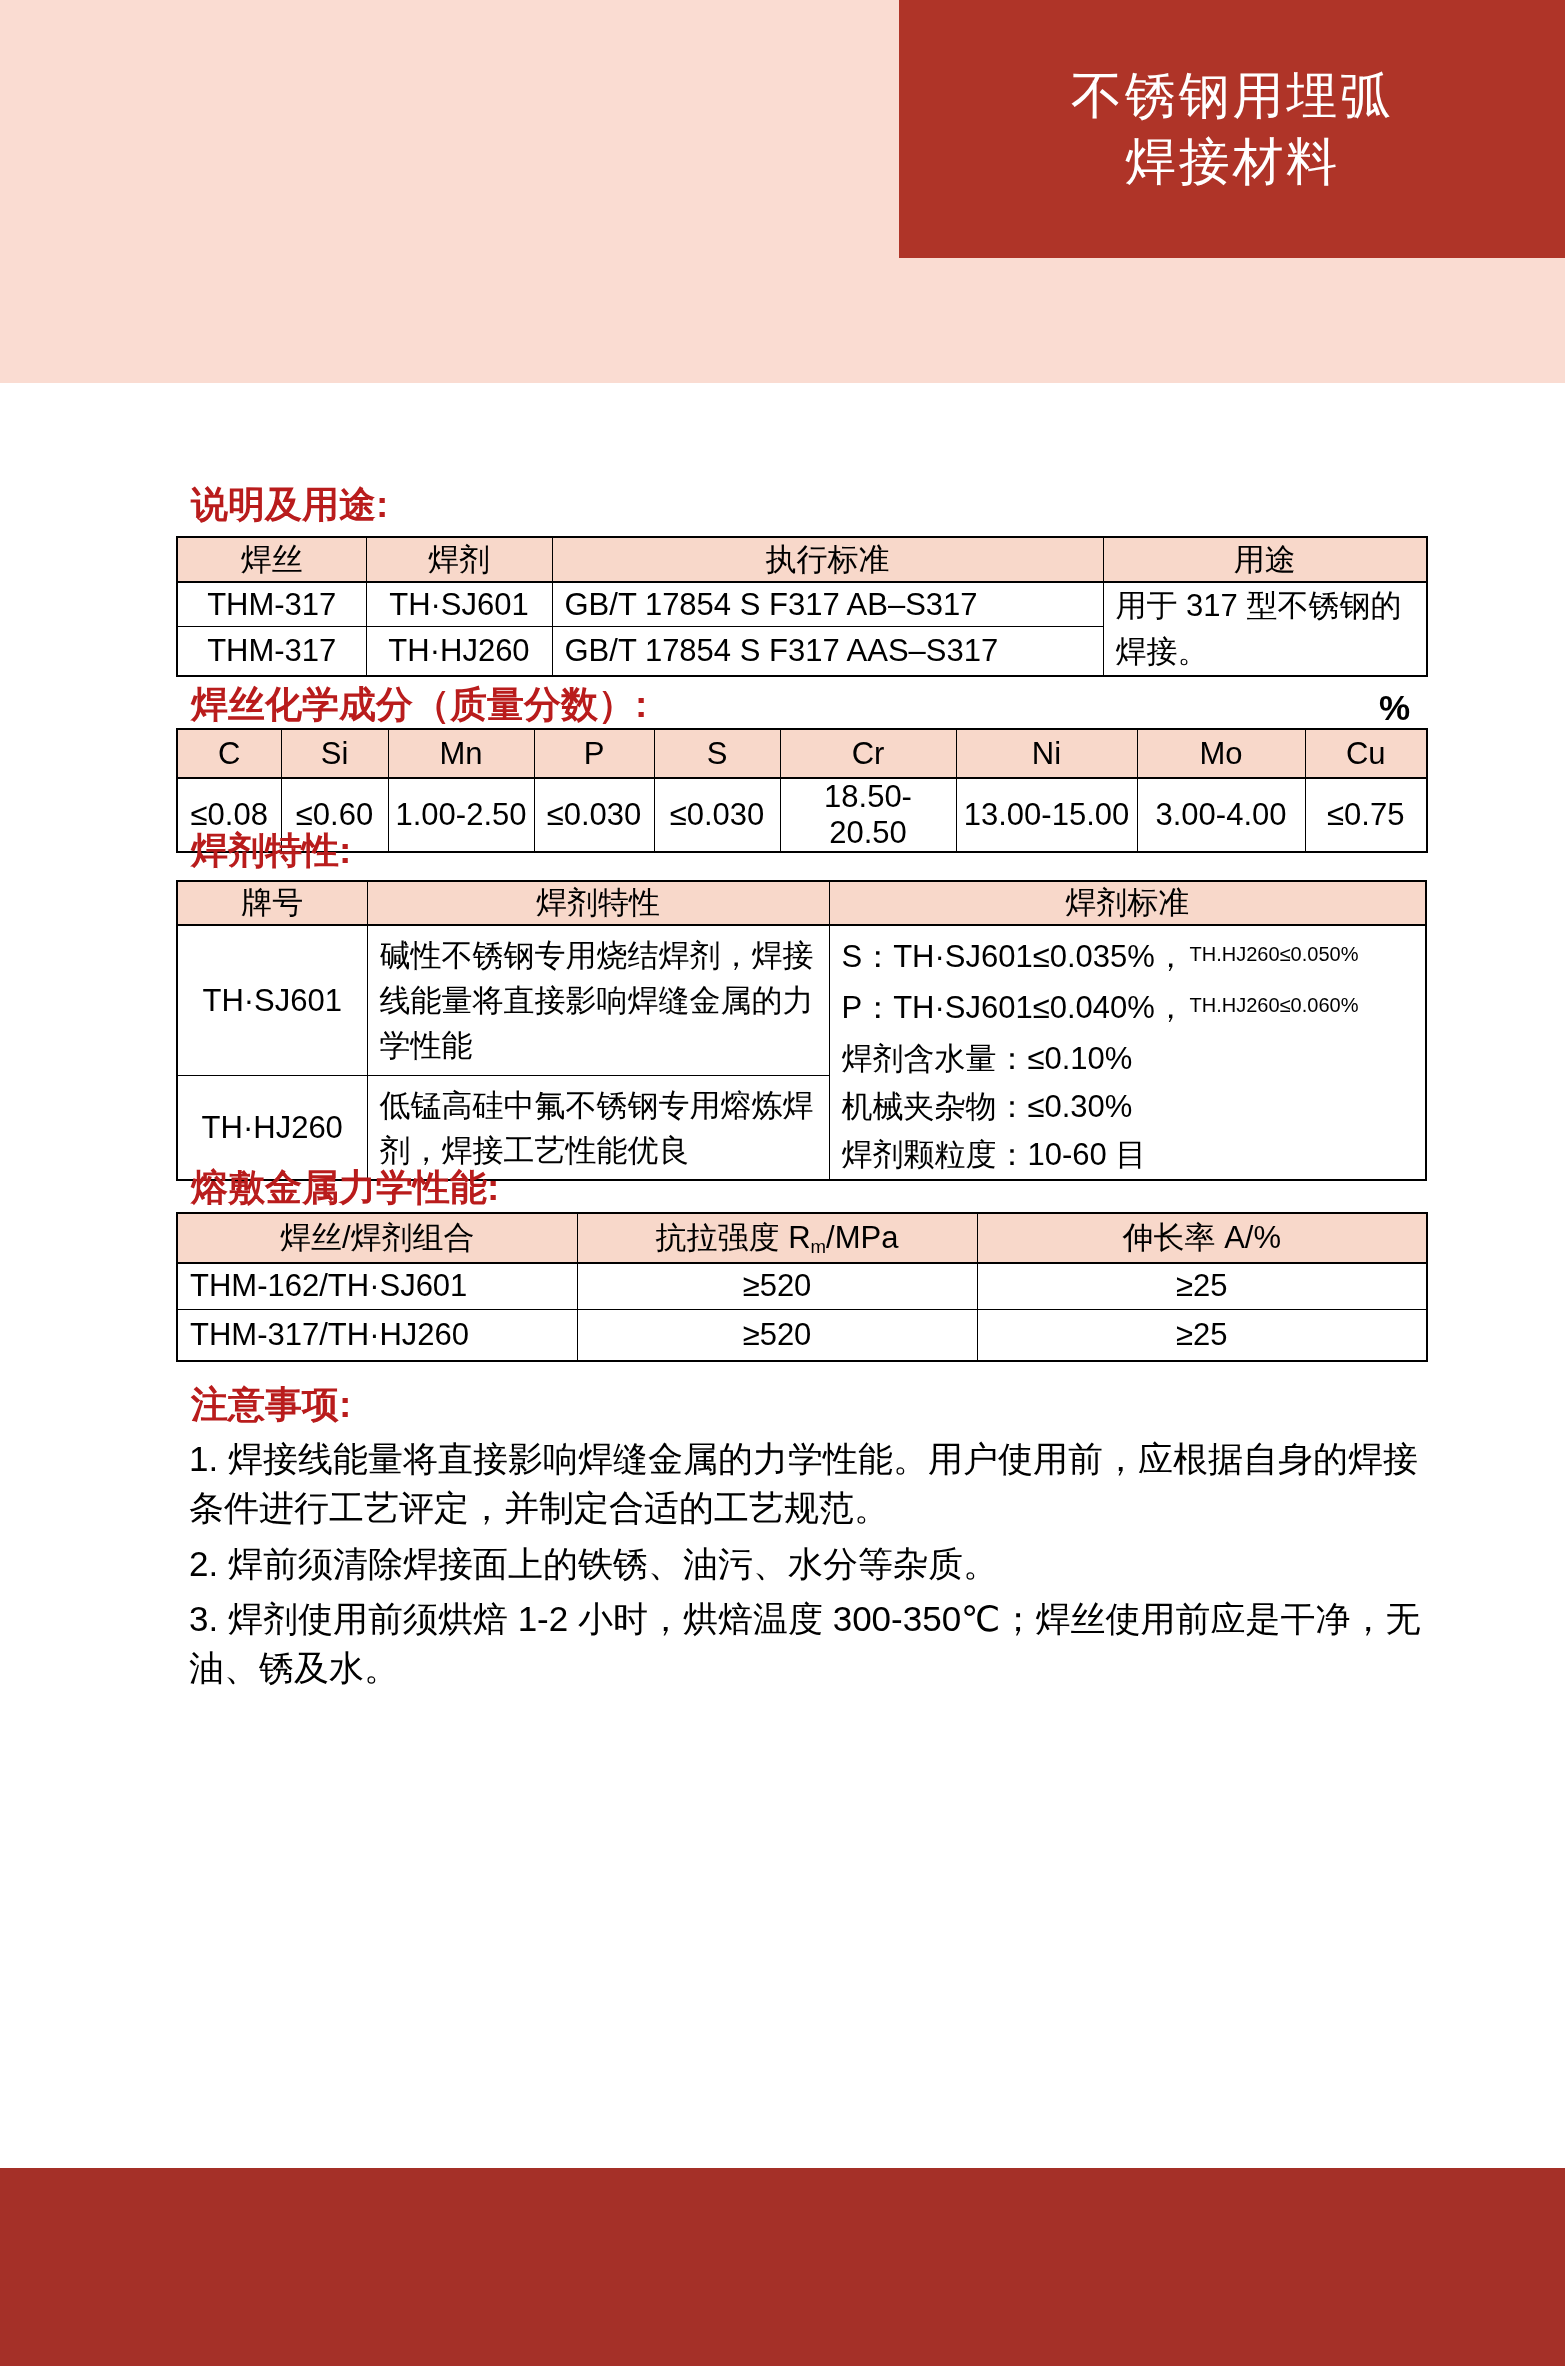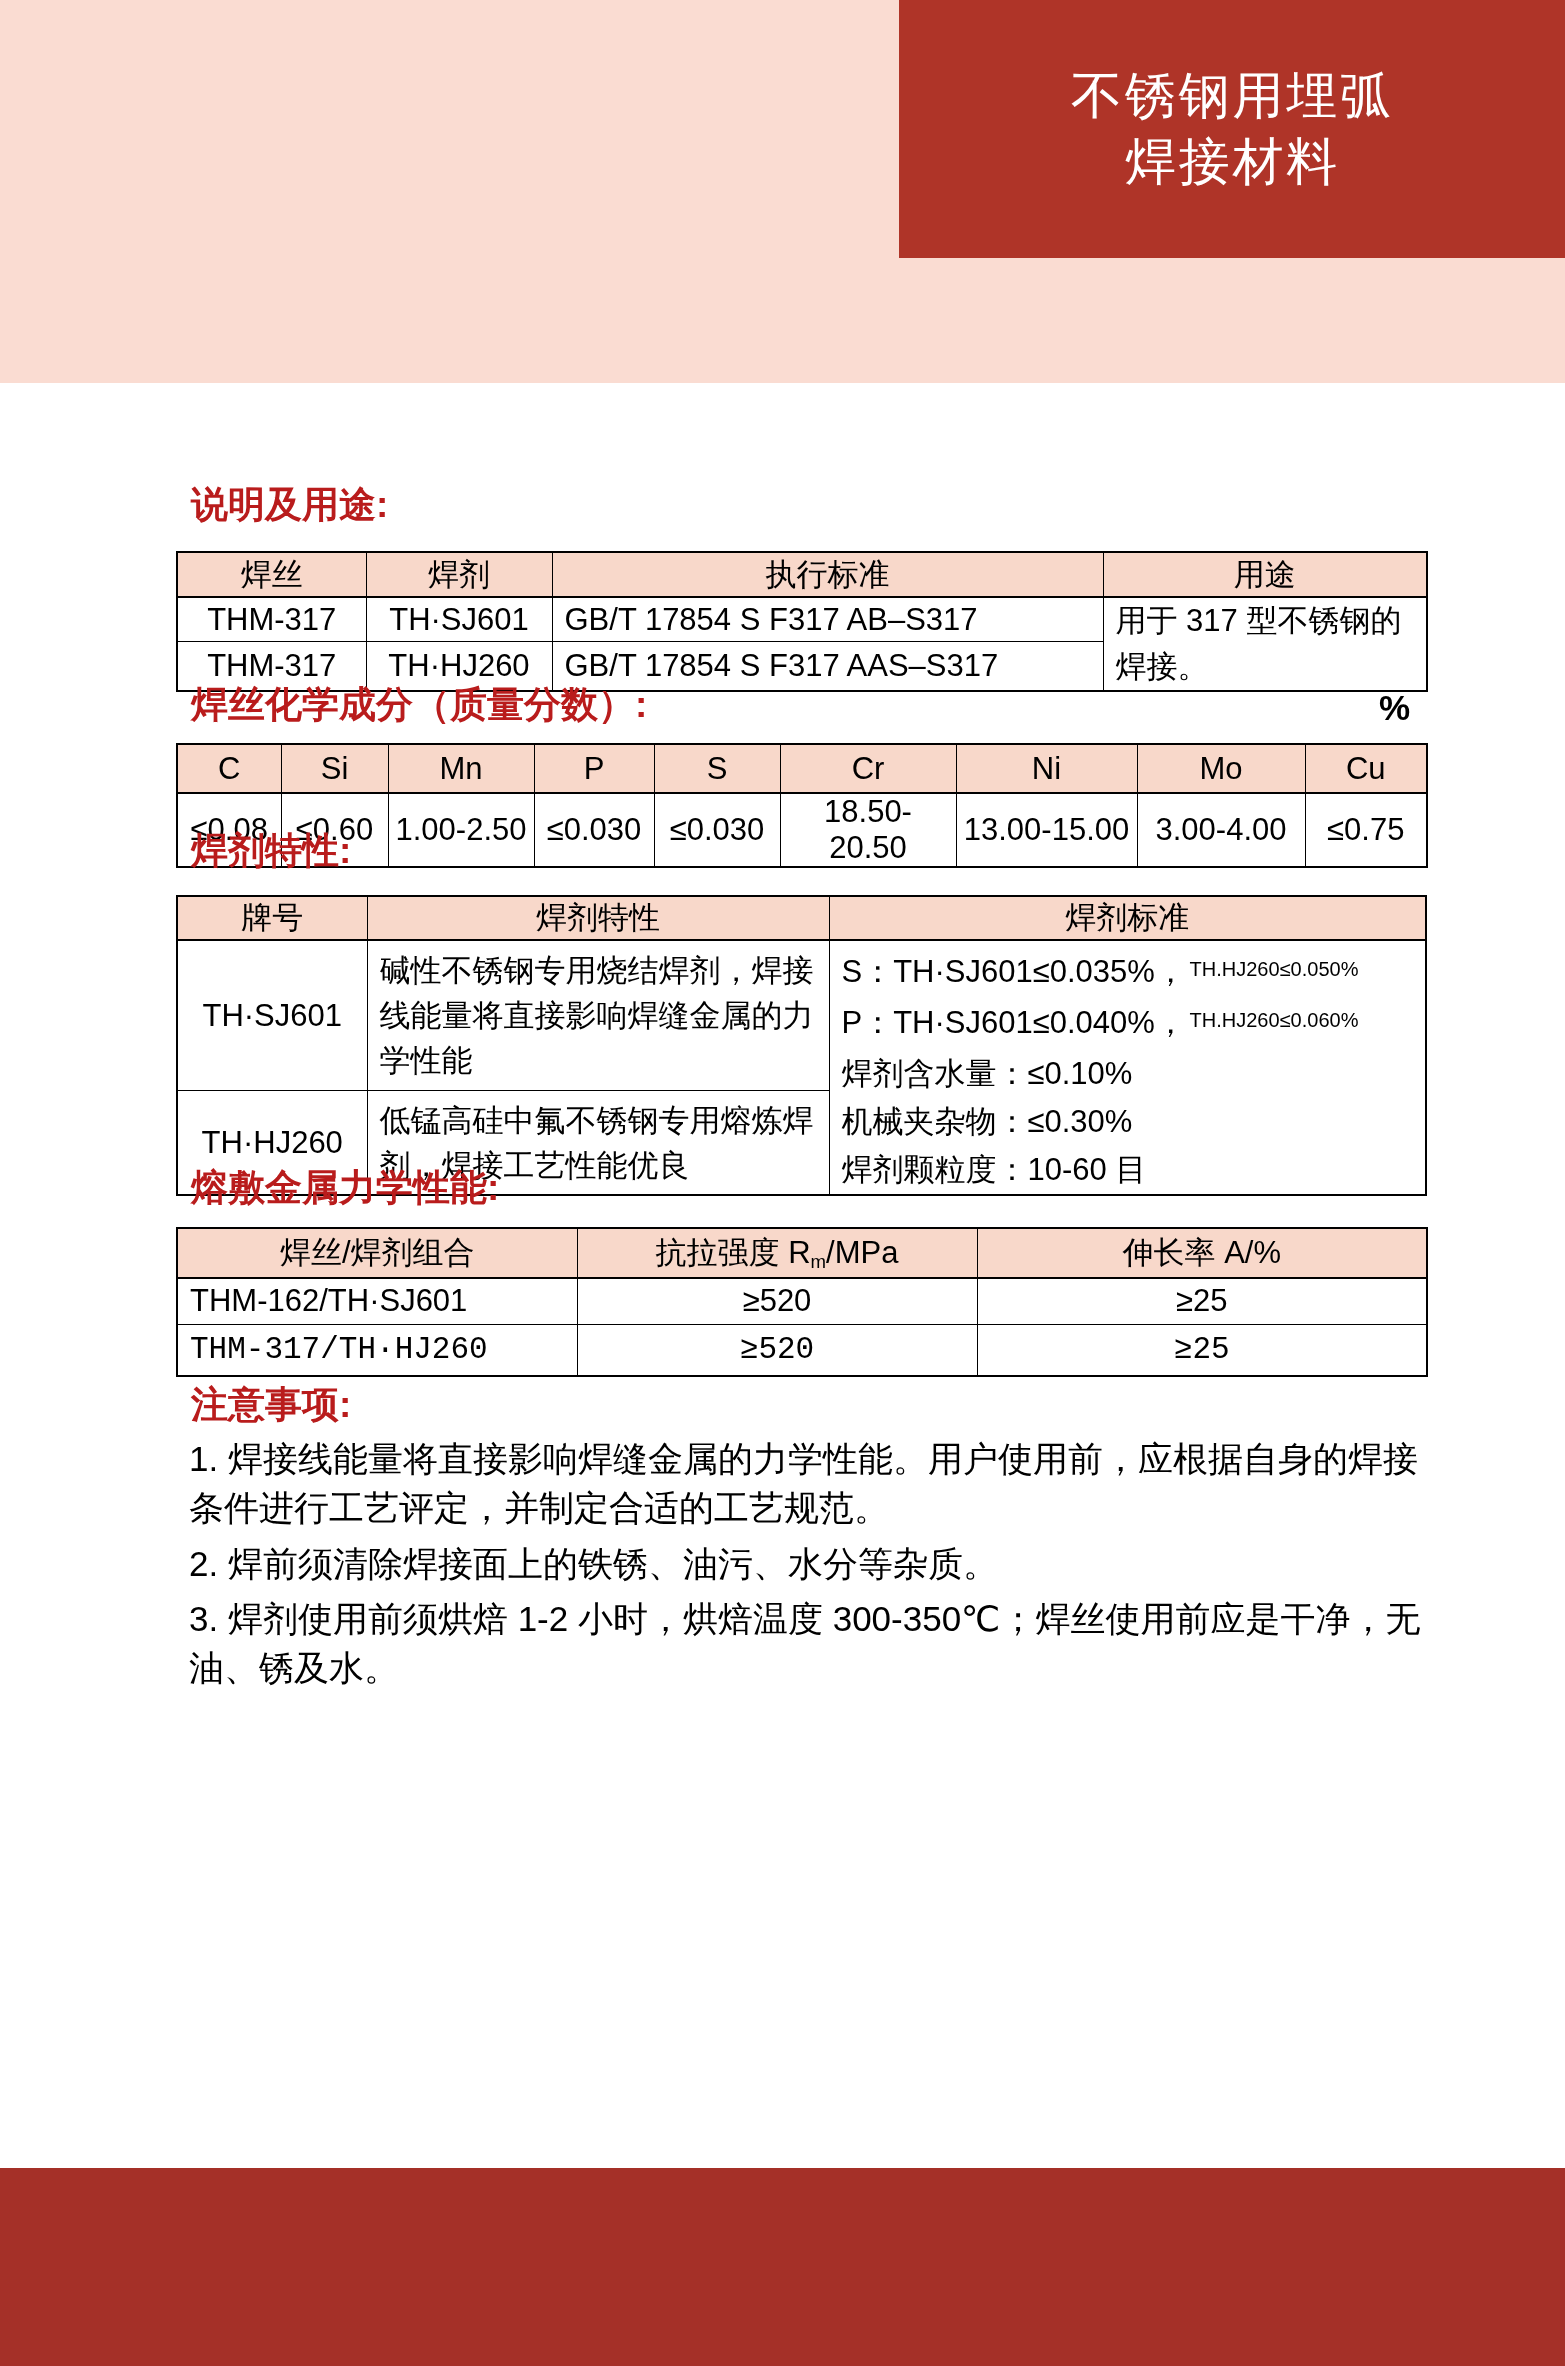--- a/index.html
+++ b/index.html
@@ -26,21 +26,21 @@
   .abs { position:absolute; left:176px; width:1249px; }
   h2.sec {
     margin:0; padding:0 0 0 15px;
     font-size:37px; line-height:46px; font-weight:bold; color:#b91c1c;
   }
   .chem-head { display:flex; justify-content:space-between; align-items:flex-end; }
   .chem-head .unit { font-size:35px; font-weight:bold; padding-right:15px; }
 
   table { border-collapse:collapse; table-layout:fixed; width:1249px; background:#fff; }
   table, th, td { border:1.9px solid #000; }
-  table { border-width:2.8px;margin-top:15px; }
+  table { border-width:2.8px; }
   th {
     background:#f8d8ca; font-weight:normal; font-size:31px;
     border-bottom-width:2.8px; padding:0 5.6px;
   }
   td { font-size:31px; text-align:center; vertical-align:middle; padding:0 5.6px; }
   .thin-rowsep tbody tr + tr td { border-top-width:0.9px; }
   td.left { text-align:left; padding-left:12px; }
   
   .t-usage thead tr { height:45px; }
   .t-usage tbody tr:nth-child(1) { height:44px; }
@@ -53,21 +53,21 @@
   .t-flux thead tr { height:40px; }
   .t-flux tbody tr:nth-child(1) { height:137px; }
   .t-flux tbody tr:nth-child(2) { height:95px; }
   .t-flux td.feature { line-height:45px; padding-right:9.3px; }
   .t-flux td.standard { vertical-align:top; padding-top:7.4px; line-height:48px; }
   .std-line { white-space:nowrap; }
   .std-raised { font-size:20px; position:relative; top:-6.5px; margin-left:3.7px; }
   
   .t-mech thead tr { height:50px; }
   .t-mech tbody tr:nth-child(1) { height:46px; }
-  .t-mech tbody tr:nth-child(2) { height:52px;font-family:Liberation Mono, monospace; }
+  .t-mech tbody tr:nth-child(2) { height:52px; }
   .subm { font-size:18.6px; position:relative; top:4.6px; }
   
   .notes { font-size:35px; line-height:49px; padding:0 0 0 13px; }
   .notes p { margin:0 0 6.5px 0; }
 </style>
 </head>
 <body>
 
 <div class="page">
 

